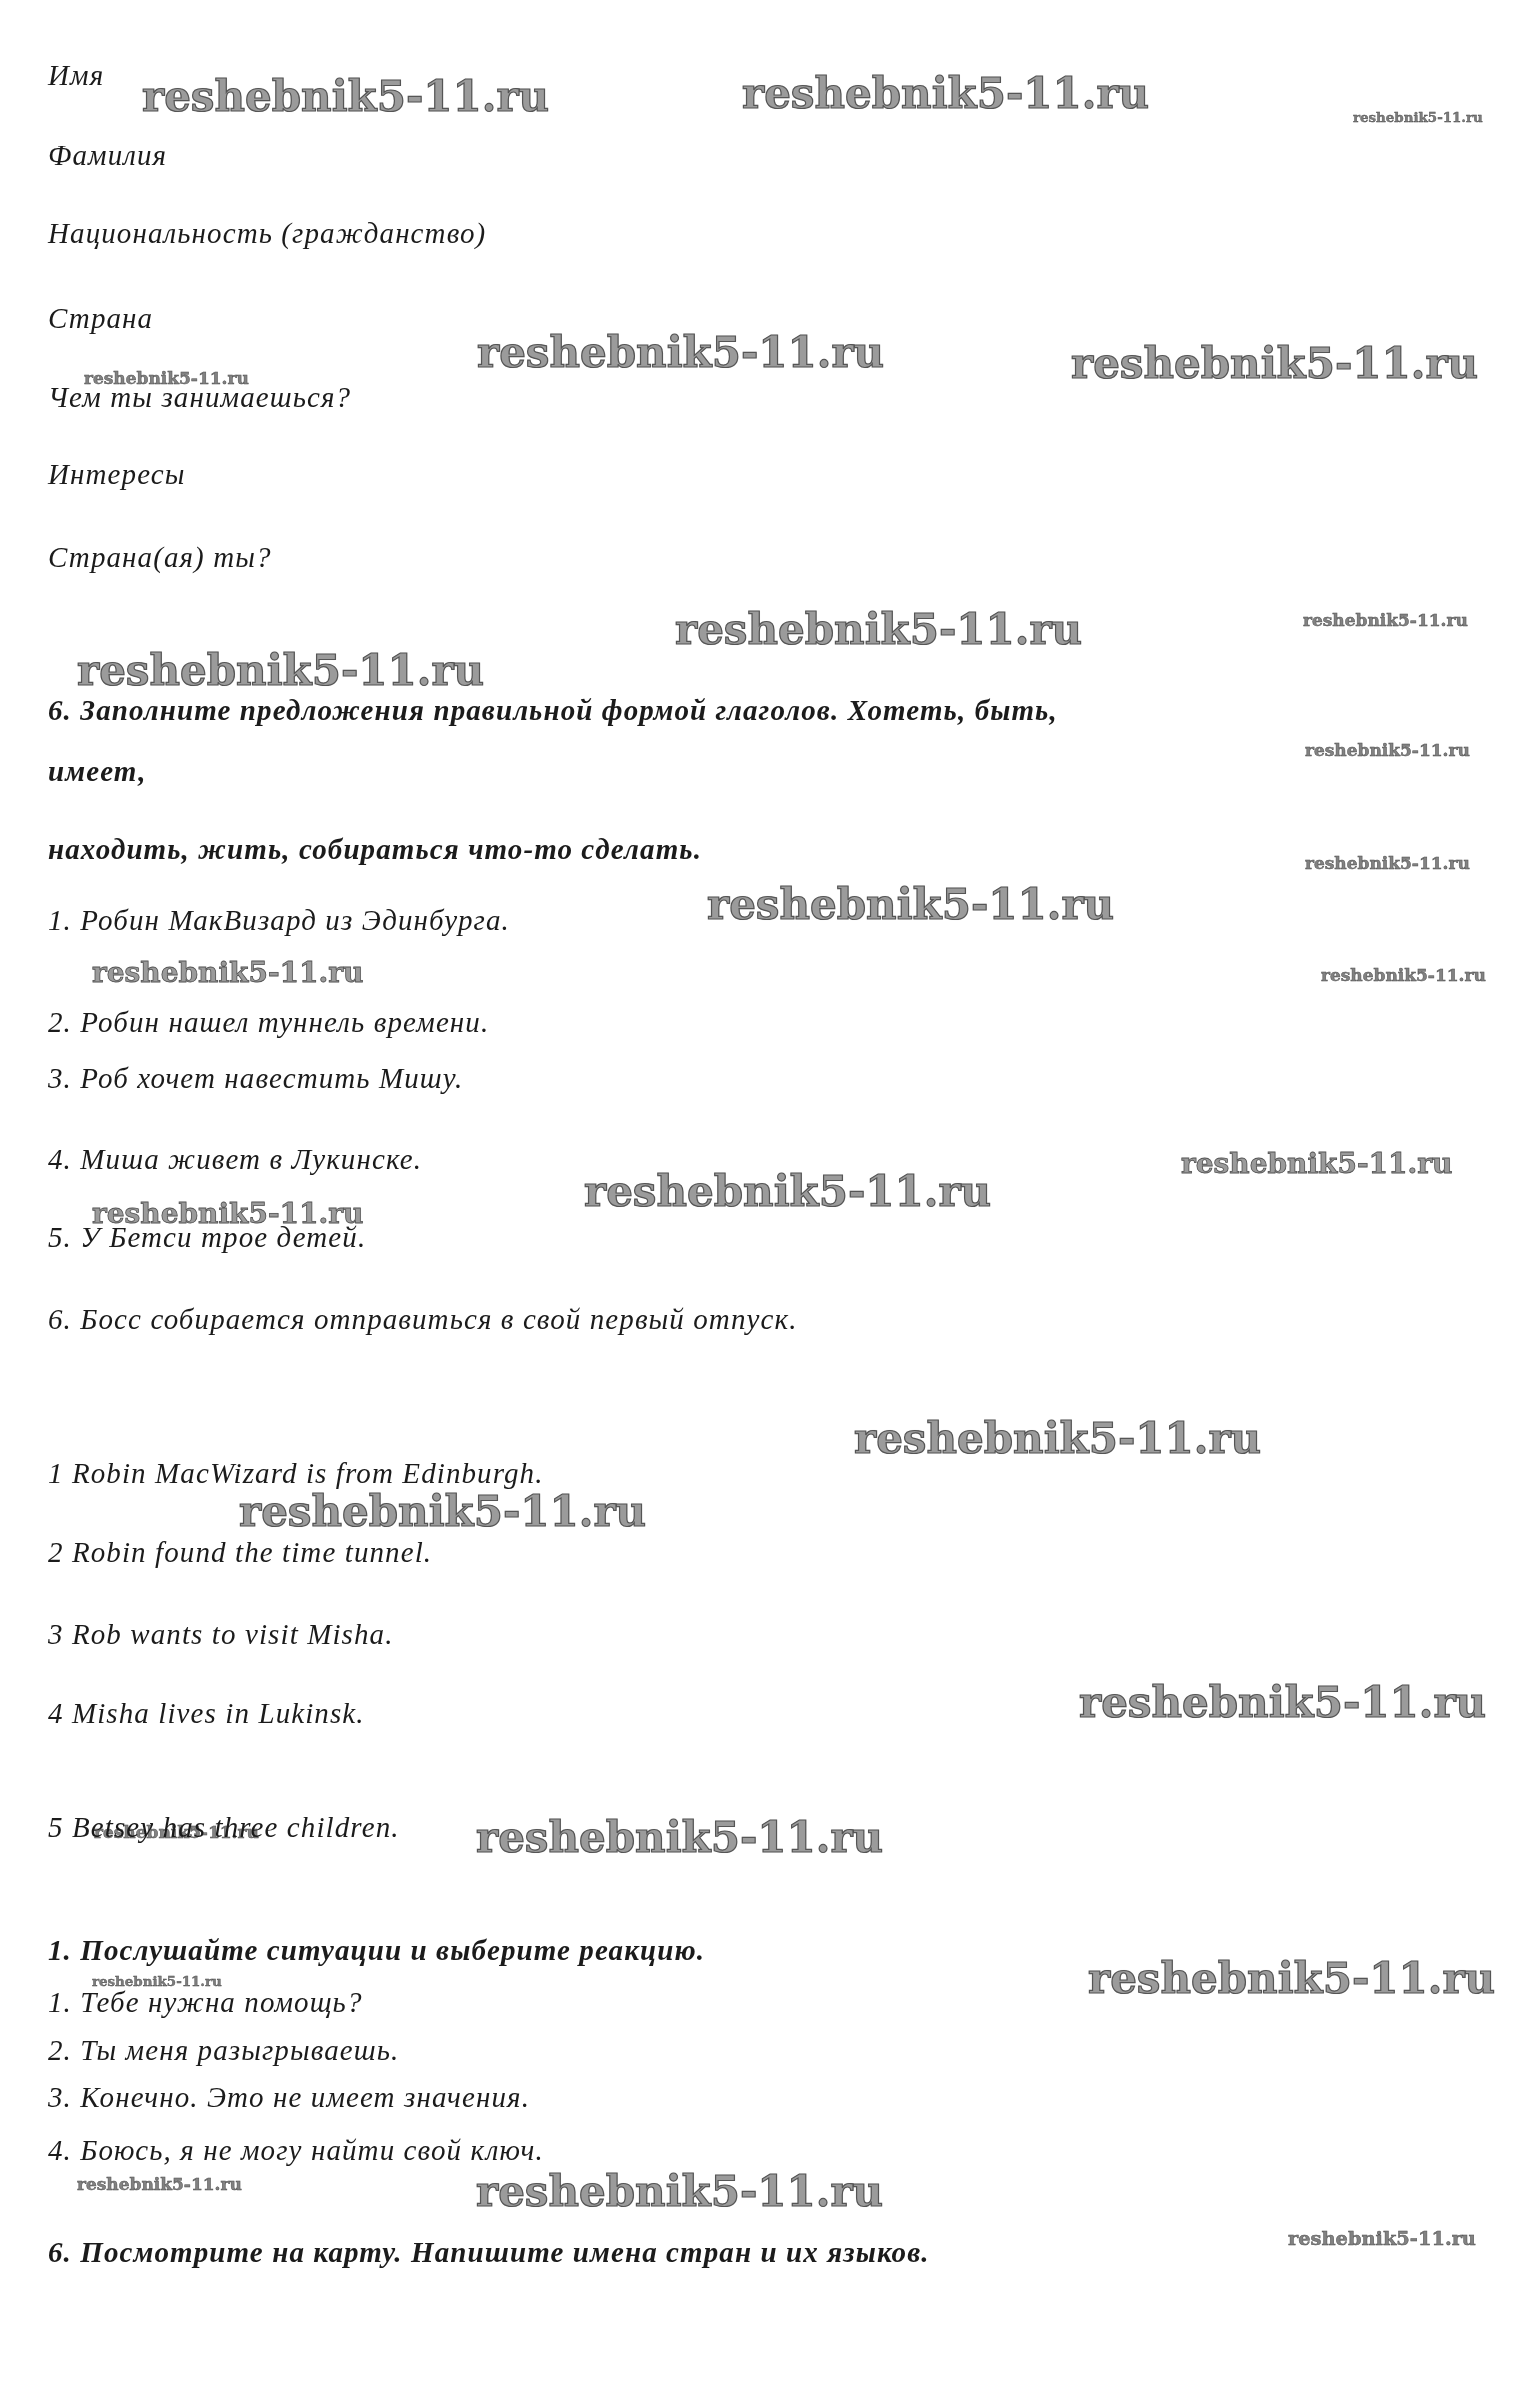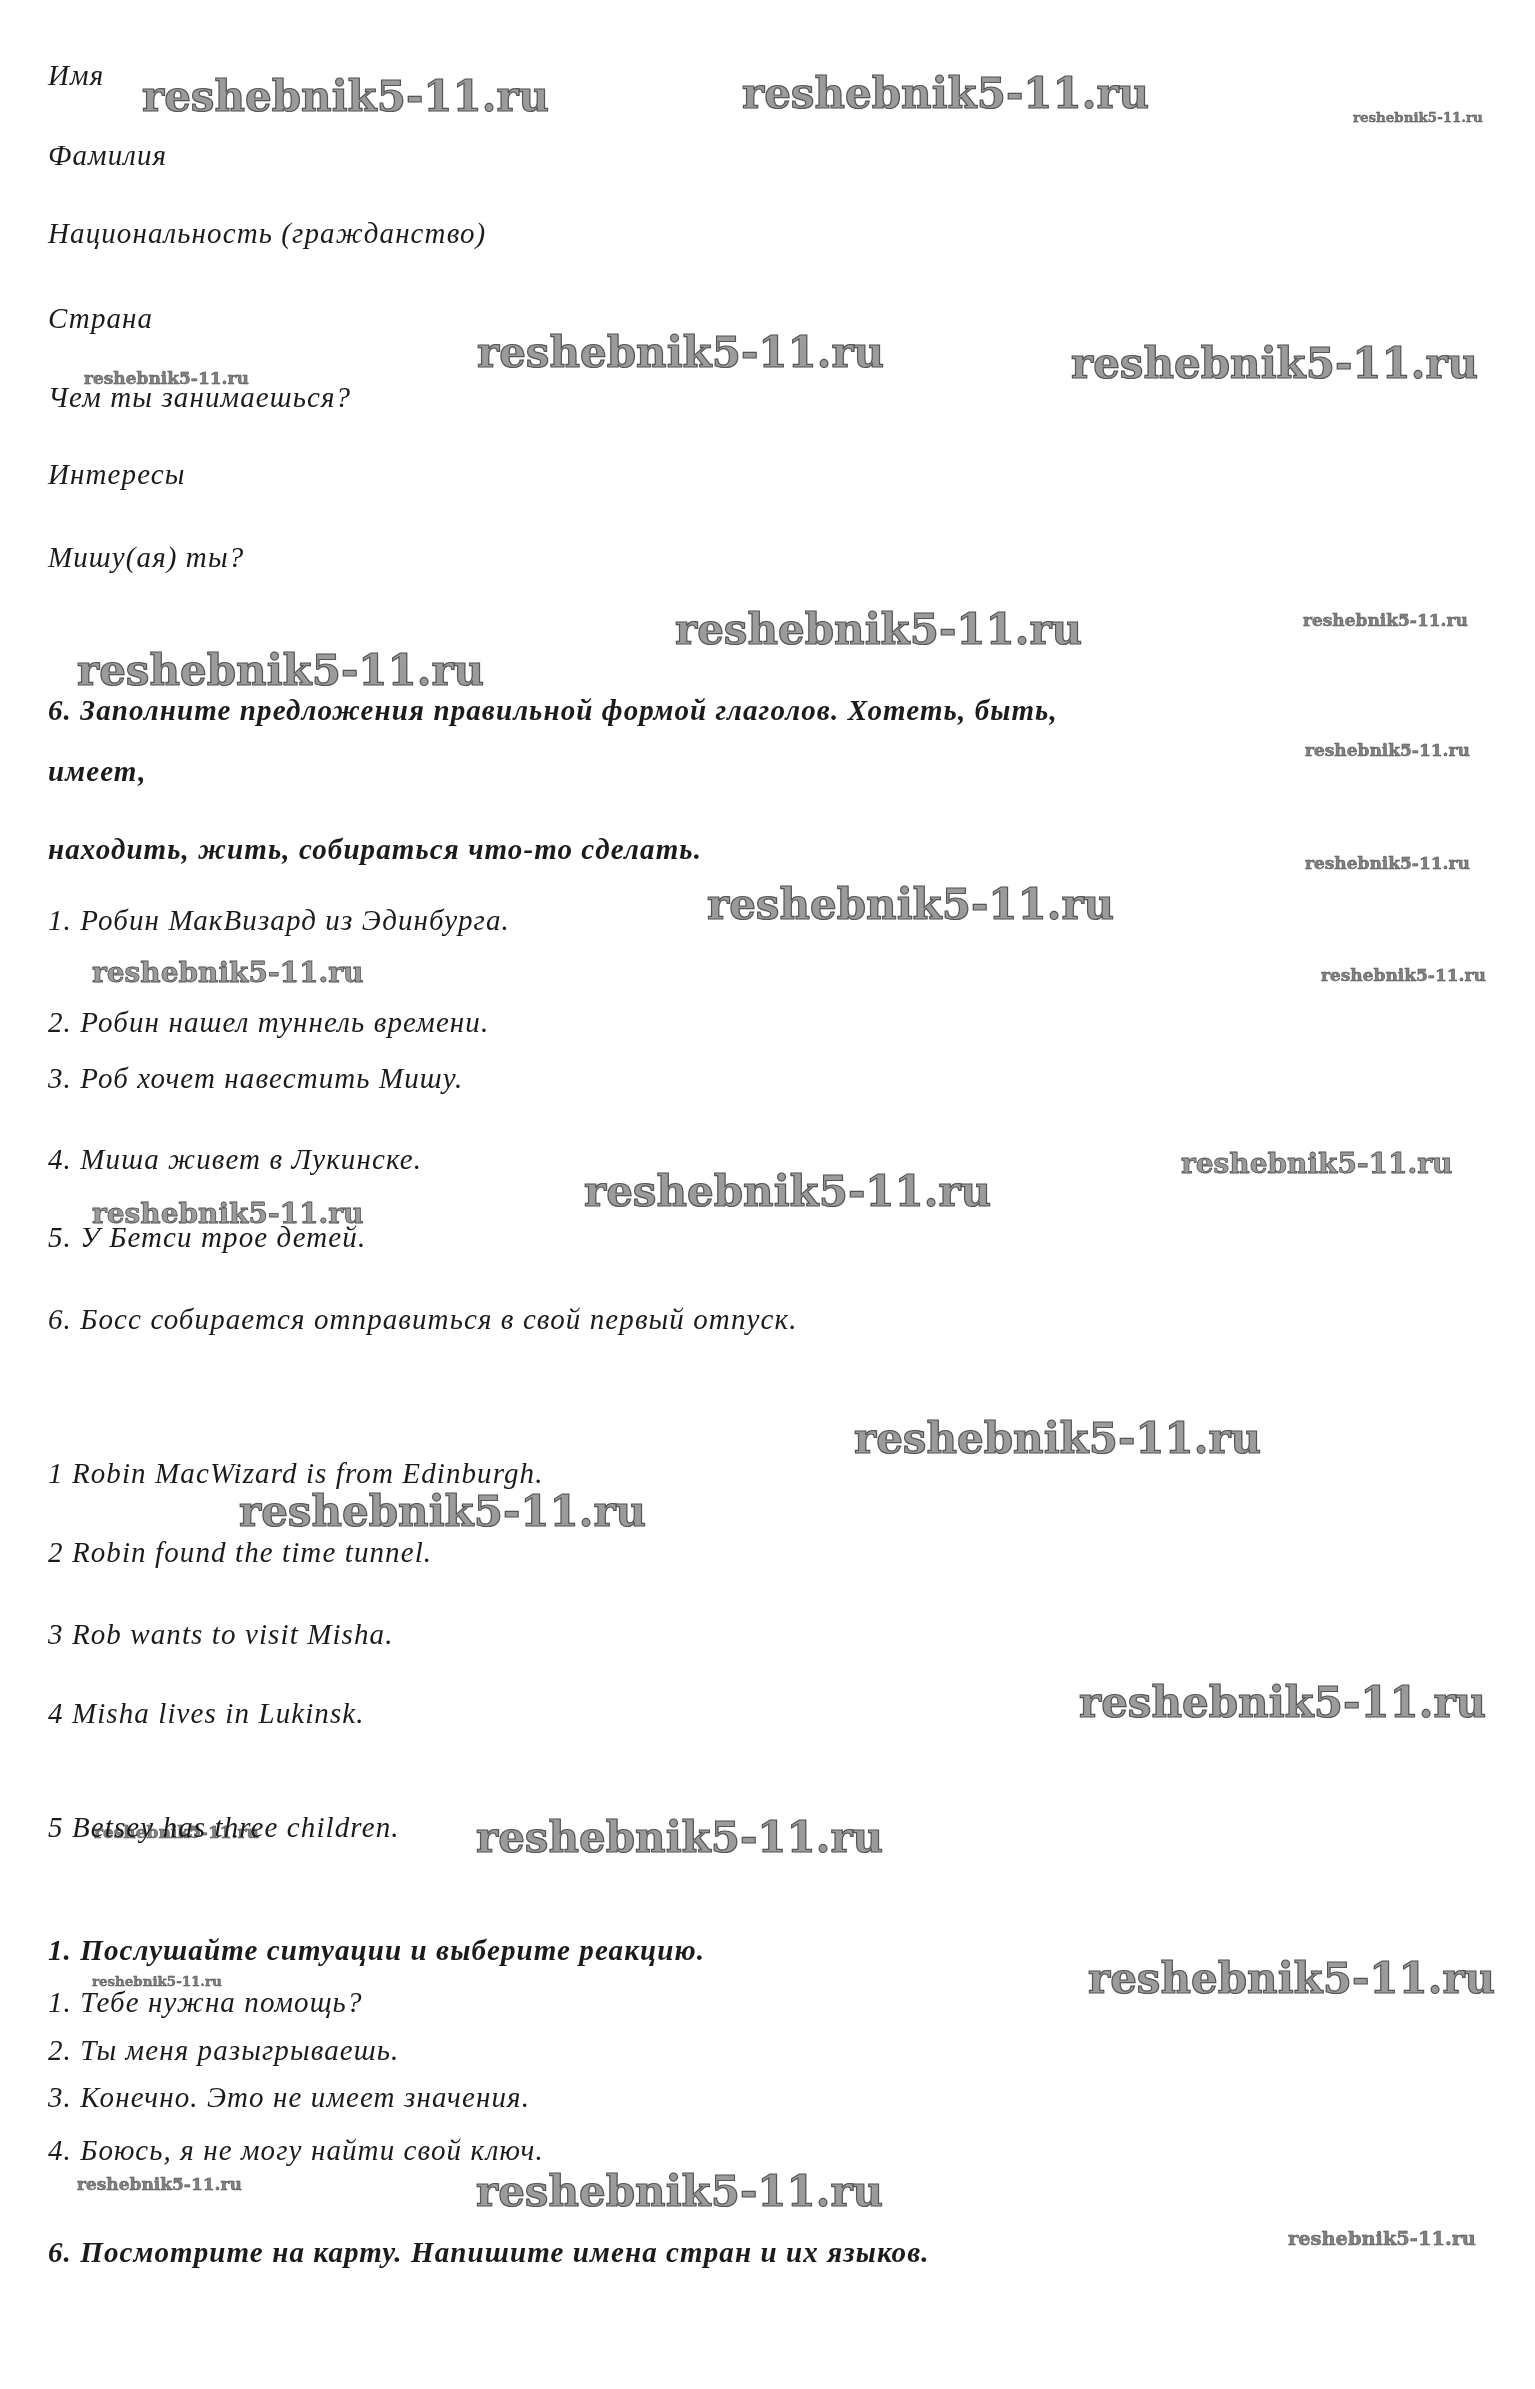--- a/index.html
+++ b/index.html
@@ -74,21 +74,21 @@
 
   <div class="wm wm-xs" style="left:1353px; top:109px;">reshebnik5-11.ru</div>
   <div class="wm wm-xs" style="left:92px;  top:1973px;">reshebnik5-11.ru</div>
 
   <div class="line" style="top:60px;">Имя</div>
   <div class="line" style="top:140px;">Фамилия</div>
   <div class="line" style="top:218px;">Национальность (гражданство)</div>
   <div class="line" style="top:303px;">Страна</div>
   <div class="line" style="top:382px;">Чем ты занимаешься?</div>
   <div class="line" style="top:459px;">Интересы</div>
-  <div class="line" style="top:542px;">Мишу(ая) ты?</div>
+  <div class="line" style="top:542px;">Страна(ая) ты?</div>
 
   <div class="line bold" style="top:695px;text-align:center;">6. Заполните предложения правильной формой глаголов. Хотеть, быть,</div>
   <div class="line bold" style="top:756px;">имеет,</div>
   <div class="line bold" style="top:834px;">находить, жить, собираться что-то сделать.</div>
 
   <div class="line" style="top:905px;">1. Робин МакВизард из Эдинбурга.</div>
   <div class="line" style="top:987px;margin-top:20px;">2. Робин нашел туннель времени.</div>
   <div class="line" style="top:1063px;">3. Роб хочет навестить Мишу.</div>
   <div class="line" style="top:1144px;">4. Миша живет в Лукинске.</div>
   <div class="line" style="top:1222px;">5. У Бетси трое детей.</div>

